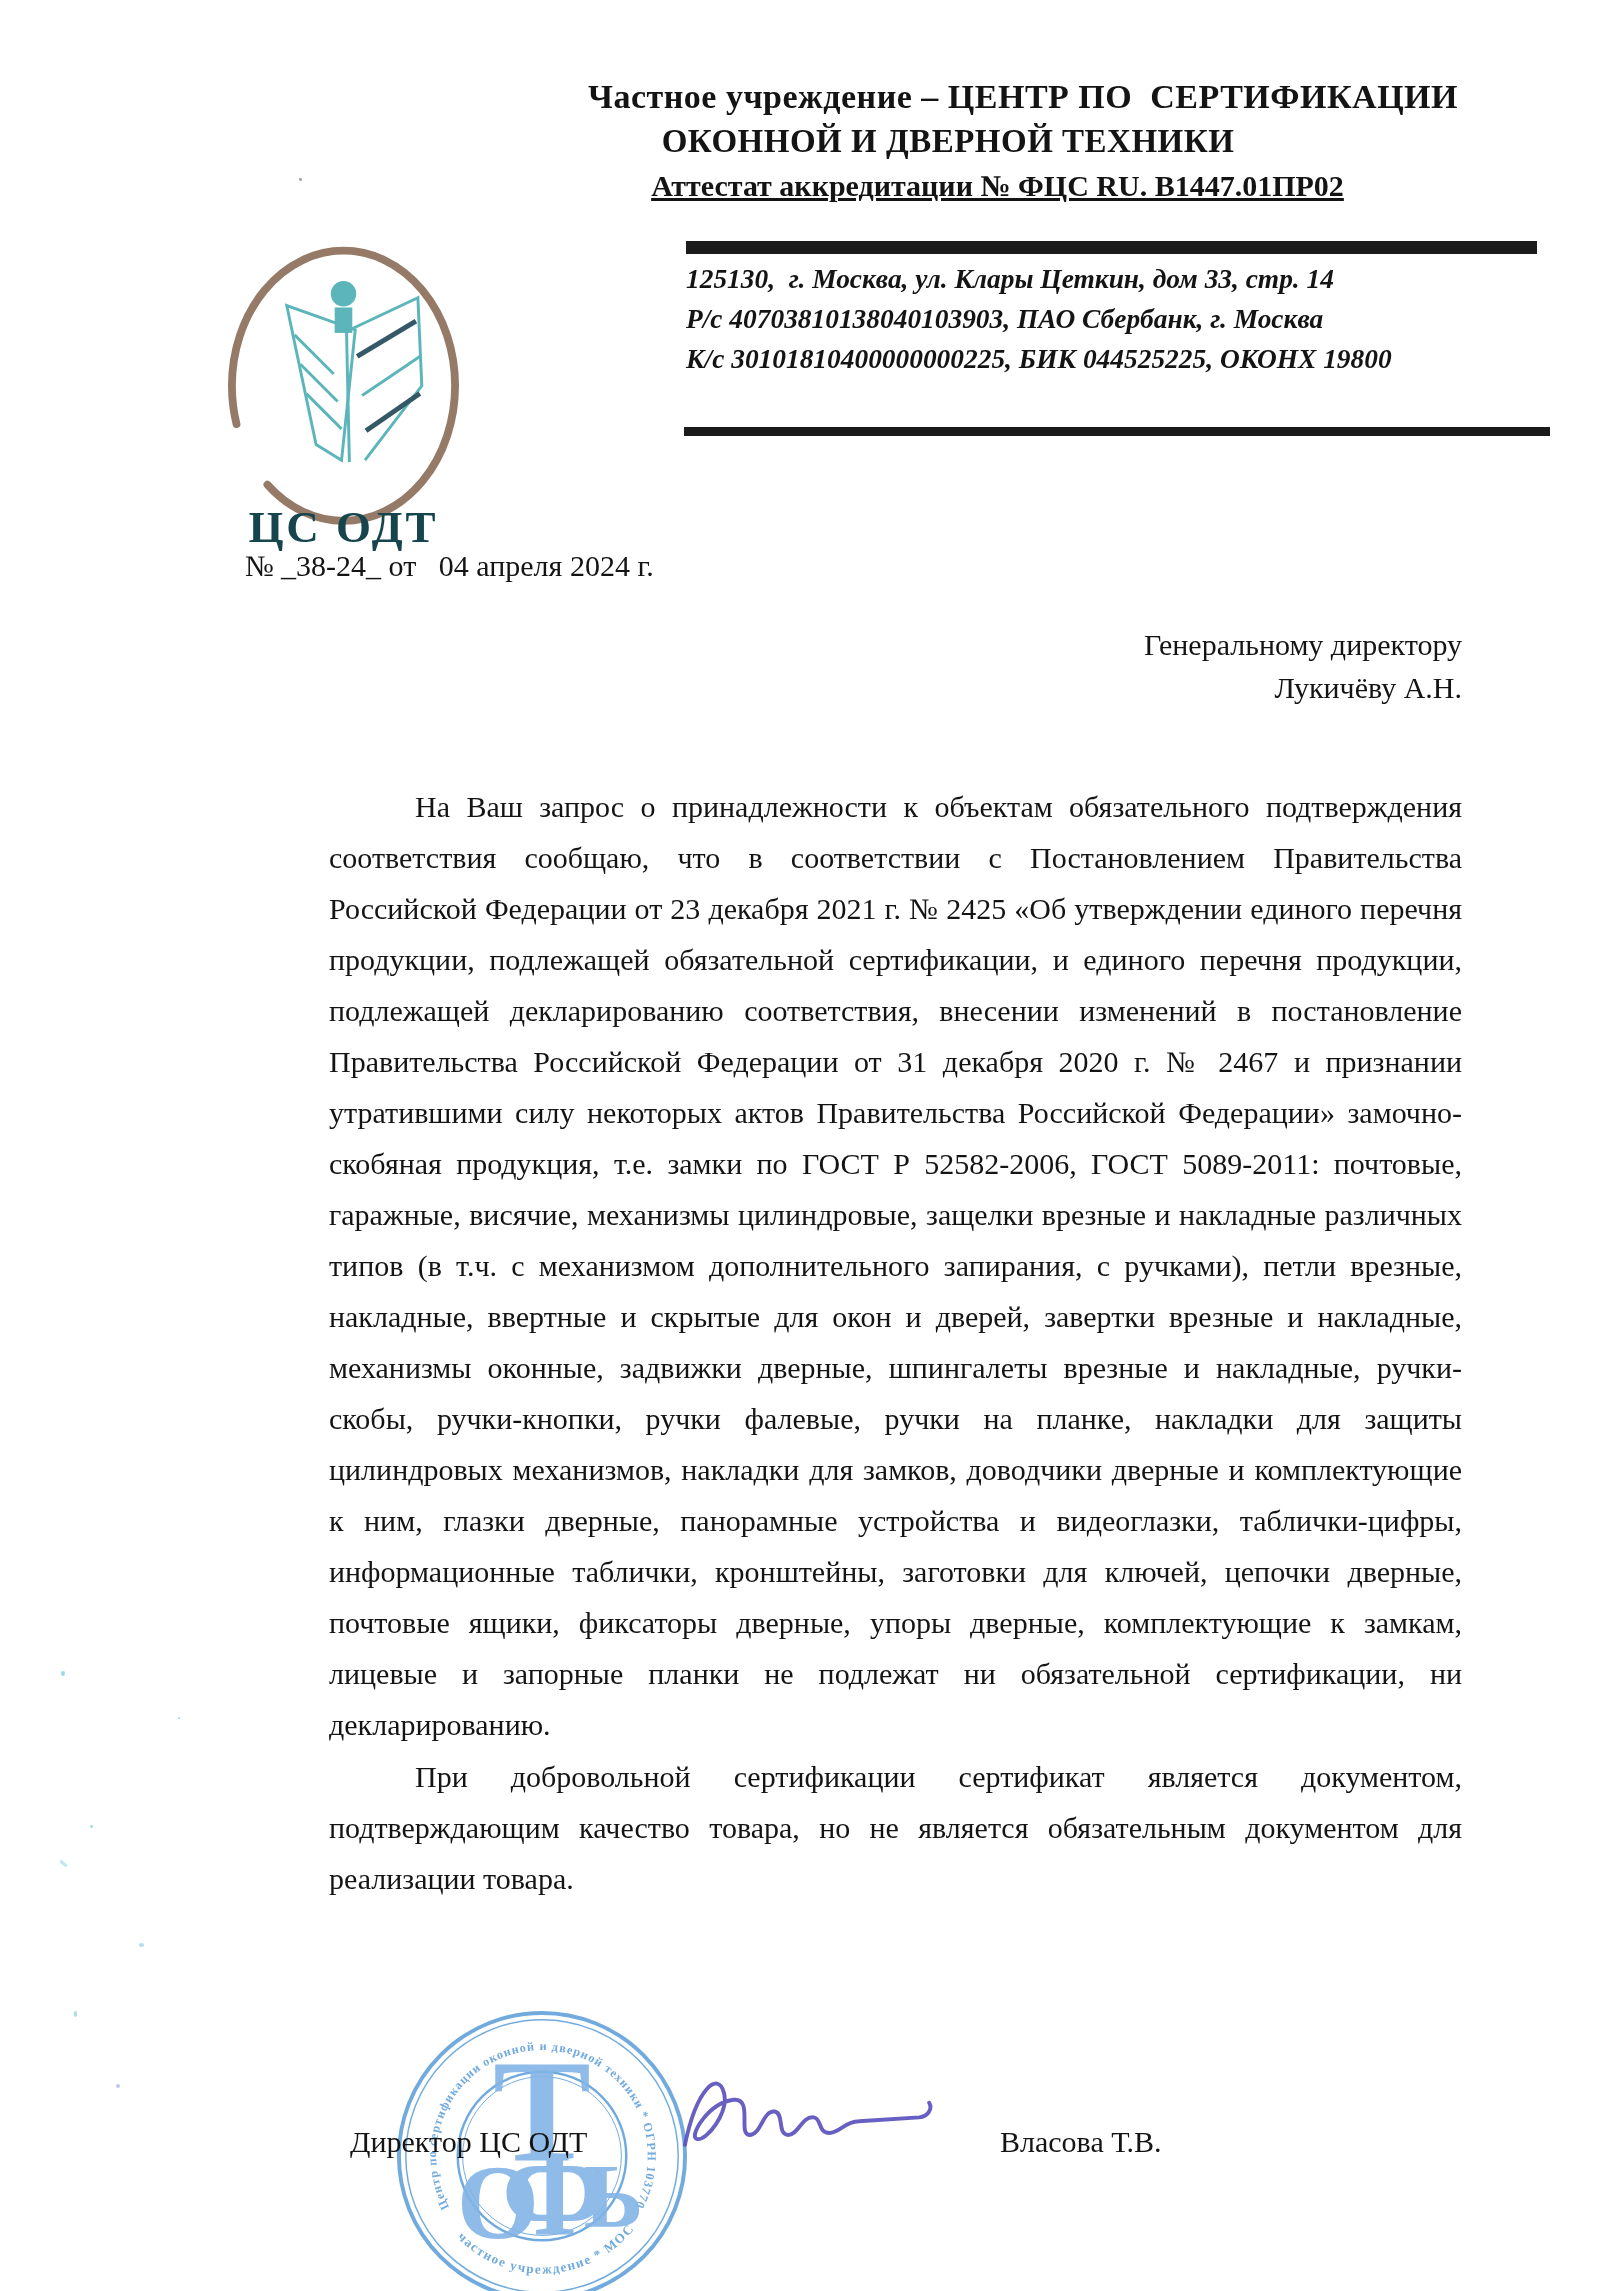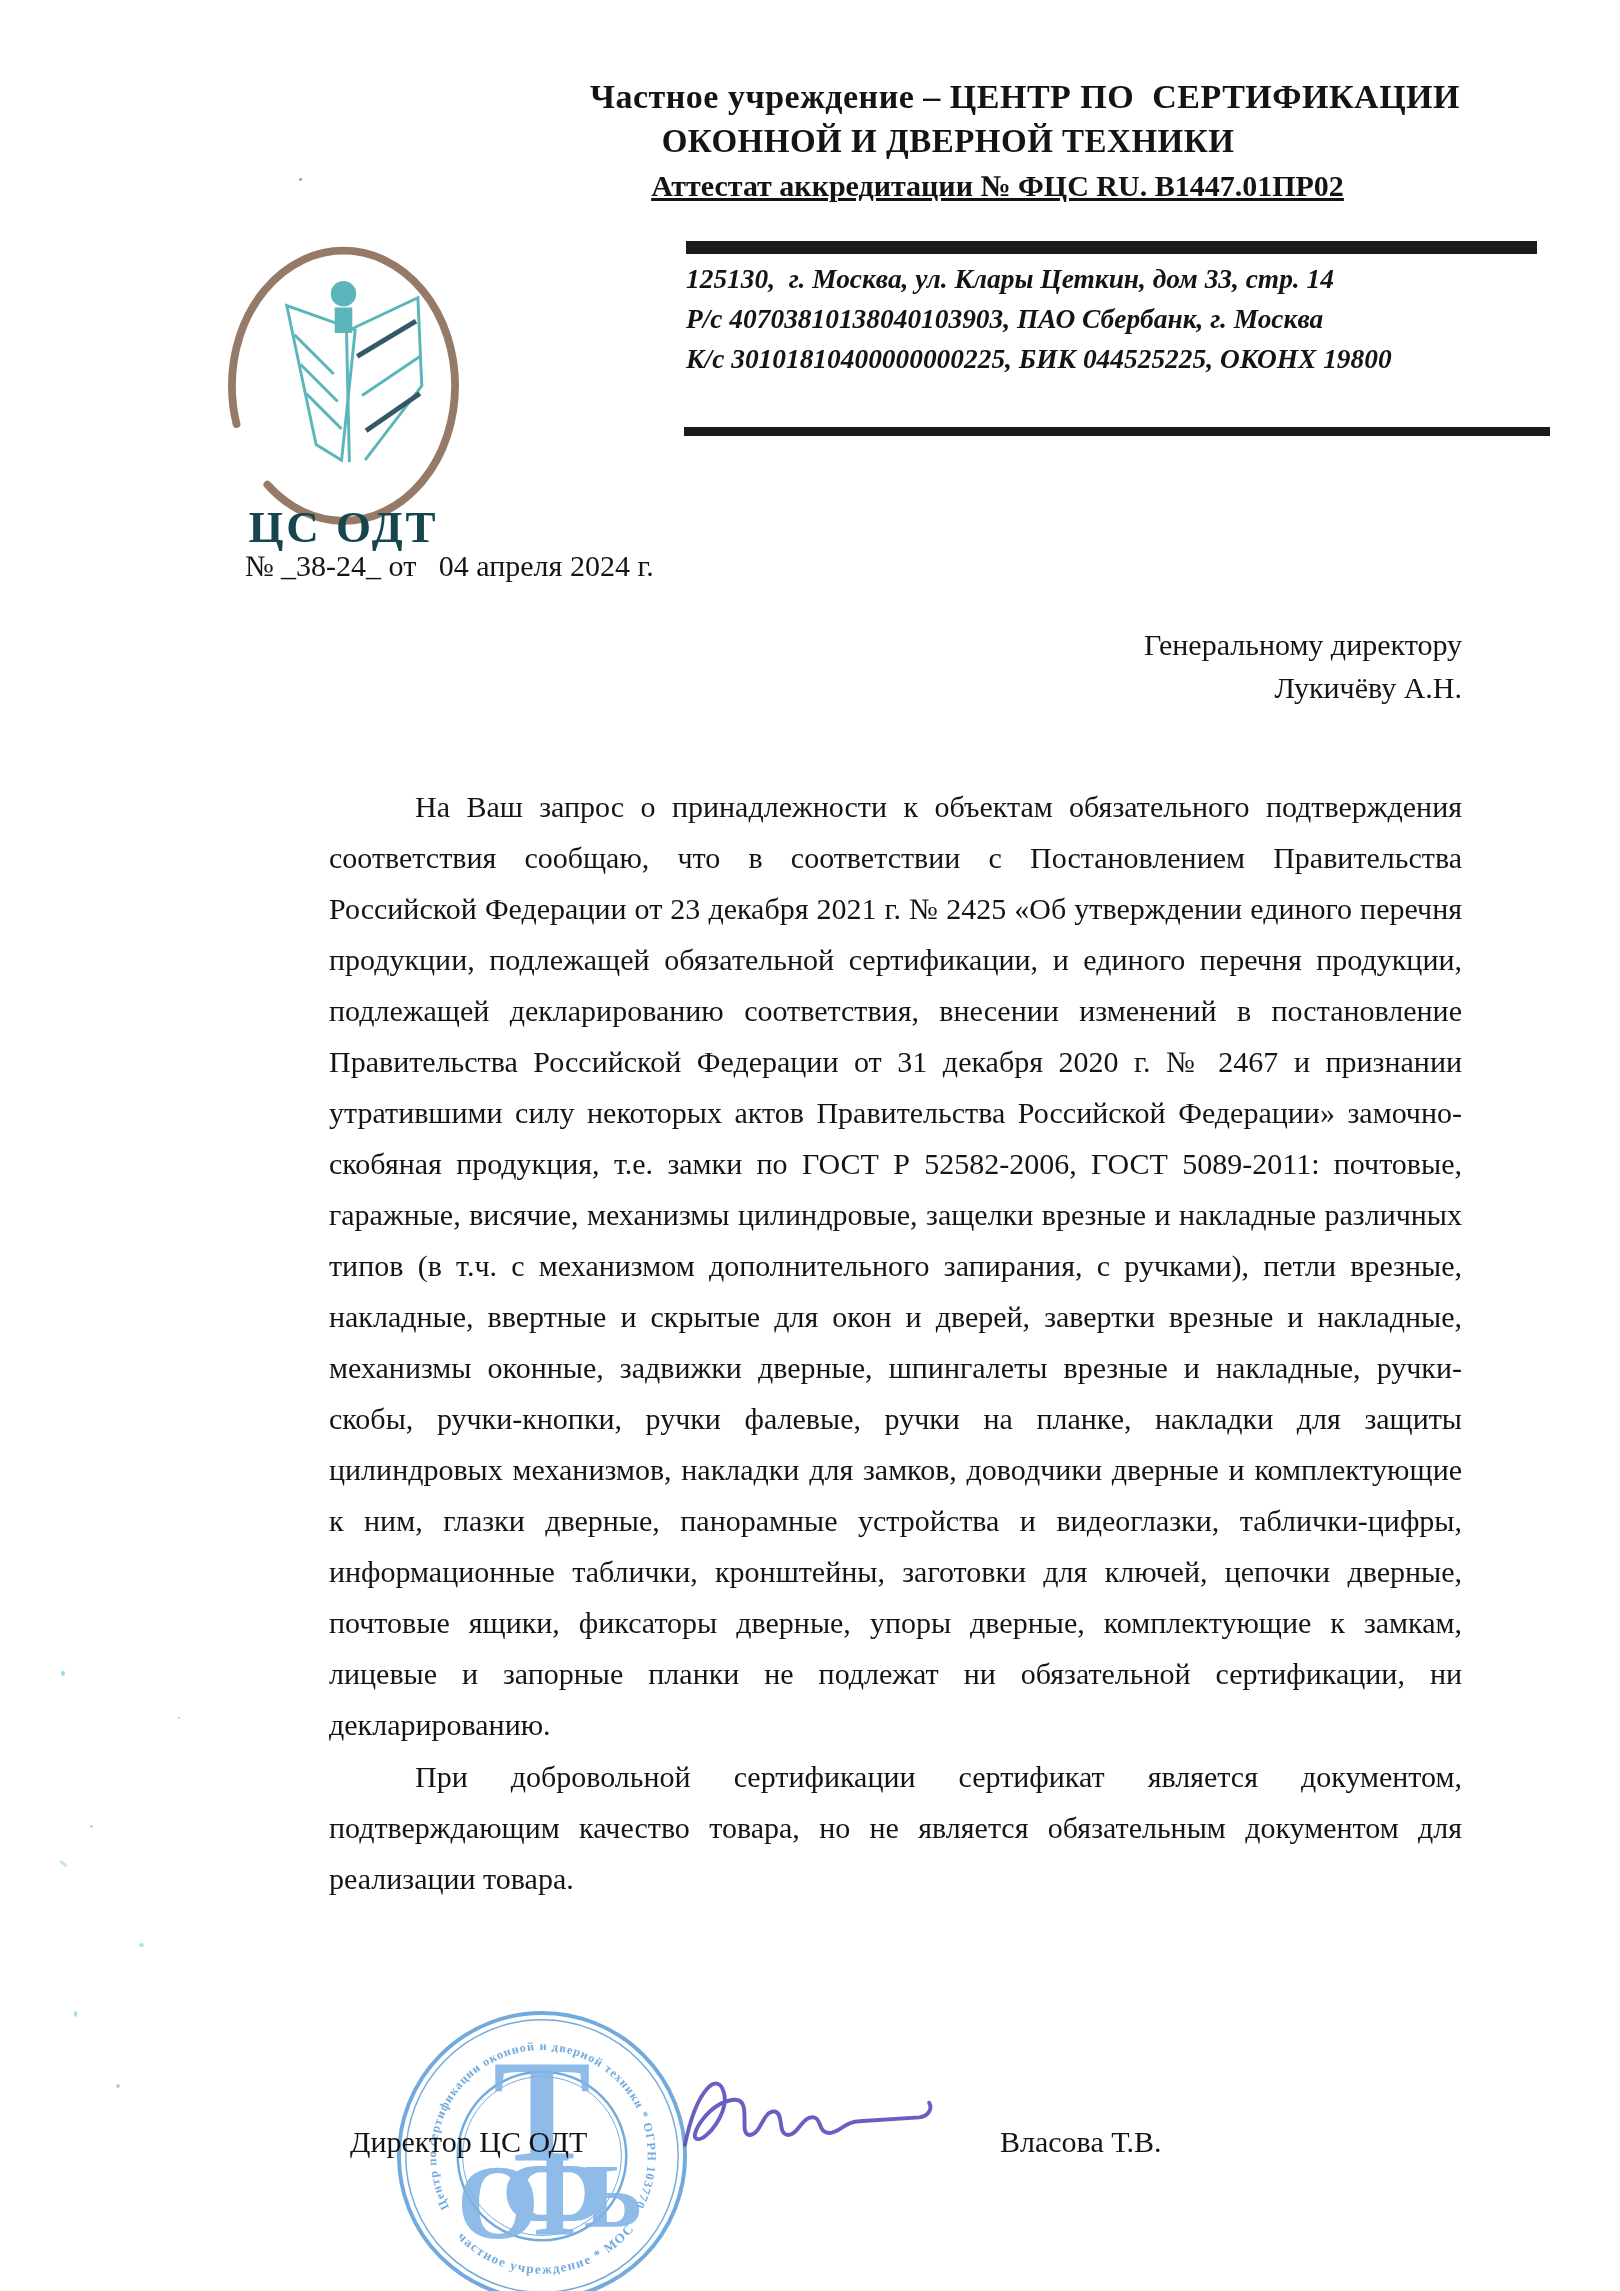--- a/index.html
+++ b/index.html
@@ -3,21 +3,21 @@
 <meta charset="utf-8">
 <style>
   html,body{margin:0;padding:0;background:#e8e8e8;}
   .page{
     position:relative;width:1620px;height:2292px;background:#ffffff;
     overflow:hidden;font-family:"Liberation Serif", serif;color:#141414;
     margin:0 auto;
   }
   .abs{position:absolute;}
   .prewrap{white-space:pre-wrap;text-align:right;}
-  .t1{left:490px;top:78px;width:970px;text-align:right;font-size:34px;font-weight:bold;letter-spacing:0.5px;}
+  .t1{left:538px;top:78px;width:970px;text-align:center;font-size:34px;font-weight:bold;letter-spacing:0.5px;}
   .t2{left:463px;top:123px;width:970px;text-align:center;font-size:33px;font-weight:bold;letter-spacing:0.5px;}
   .t3{left:515px;top:169px;width:965px;text-align:center;font-size:30px;font-weight:bold;text-decoration:underline;}
   .bar1{left:686px;top:241px;width:851px;height:12.7px;background:#1b1b1b;}
   .bar2{left:684px;top:427px;width:866px;height:8.8px;background:#1b1b1b;}
   .addr{left:686px;top:259px;font-style:italic;font-weight:bold;font-size:27.4px;line-height:40px;}
   .addr div{white-space:pre-wrap;}
   .ref{left:245px;top:549px;font-size:30px;}
   .addressee{left:676px;top:623px;width:786px;text-align:right;font-weight:normal;font-size:30px;line-height:43px;}
   .body-text{left:328px;top:780px;width:1135px;font-size:30px;line-height:51px;text-align:justify;}
   .body-text p{margin:1px;text-indent:86px;}

